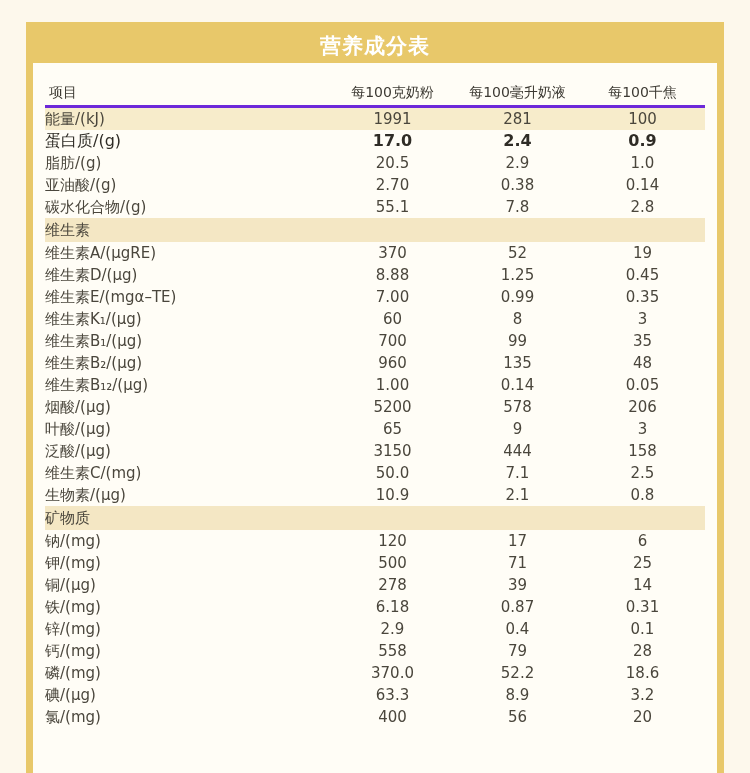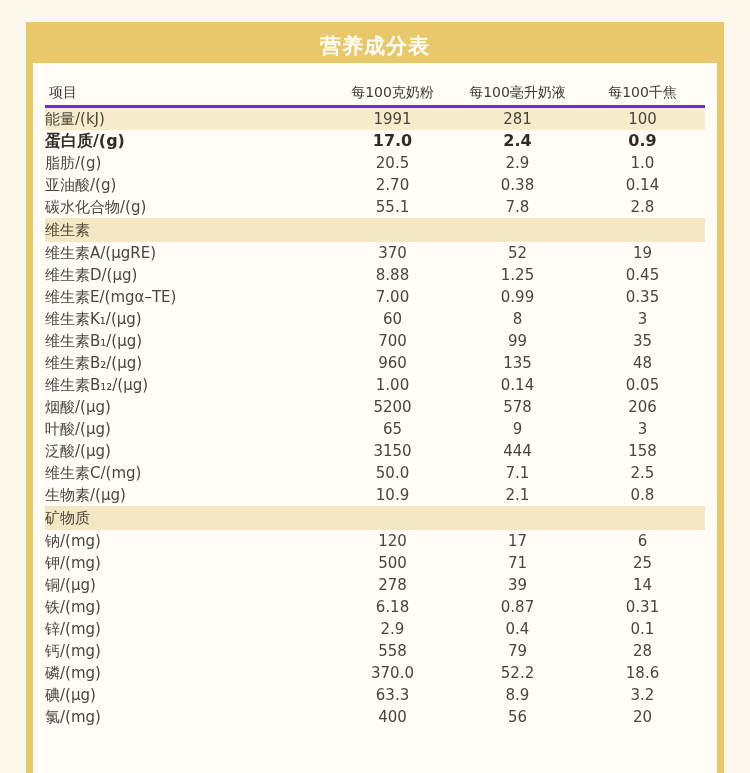--- a/index.html
+++ b/index.html
@@ -84,21 +84,21 @@
   td.lbl { text-align: left; }
   td.num { text-align: center; font-family: "DejaVu Sans", "Liberation Sans", sans-serif; }
 
   tr.shade td { background: #f7eccb; }
   tr.section td {
     background: #f4e7c4;
     font-size: 15px;
     color: #4a463c;
     padding: 2px 0;
   }
-  tr.bold td { font-weight: bold; font-size: 16px; color: #2f2c26; }
+  tr.bold td { font-weight: normal; font-size: 16px; color: #2f2c26; }
   tr.bold td.num { font-weight: bold; }
 </style>
 </head>
 <body>
 
 <div id="page">
   <div class="frame"></div>
 
   <div class="title-bar">营养成分表</div>
 

